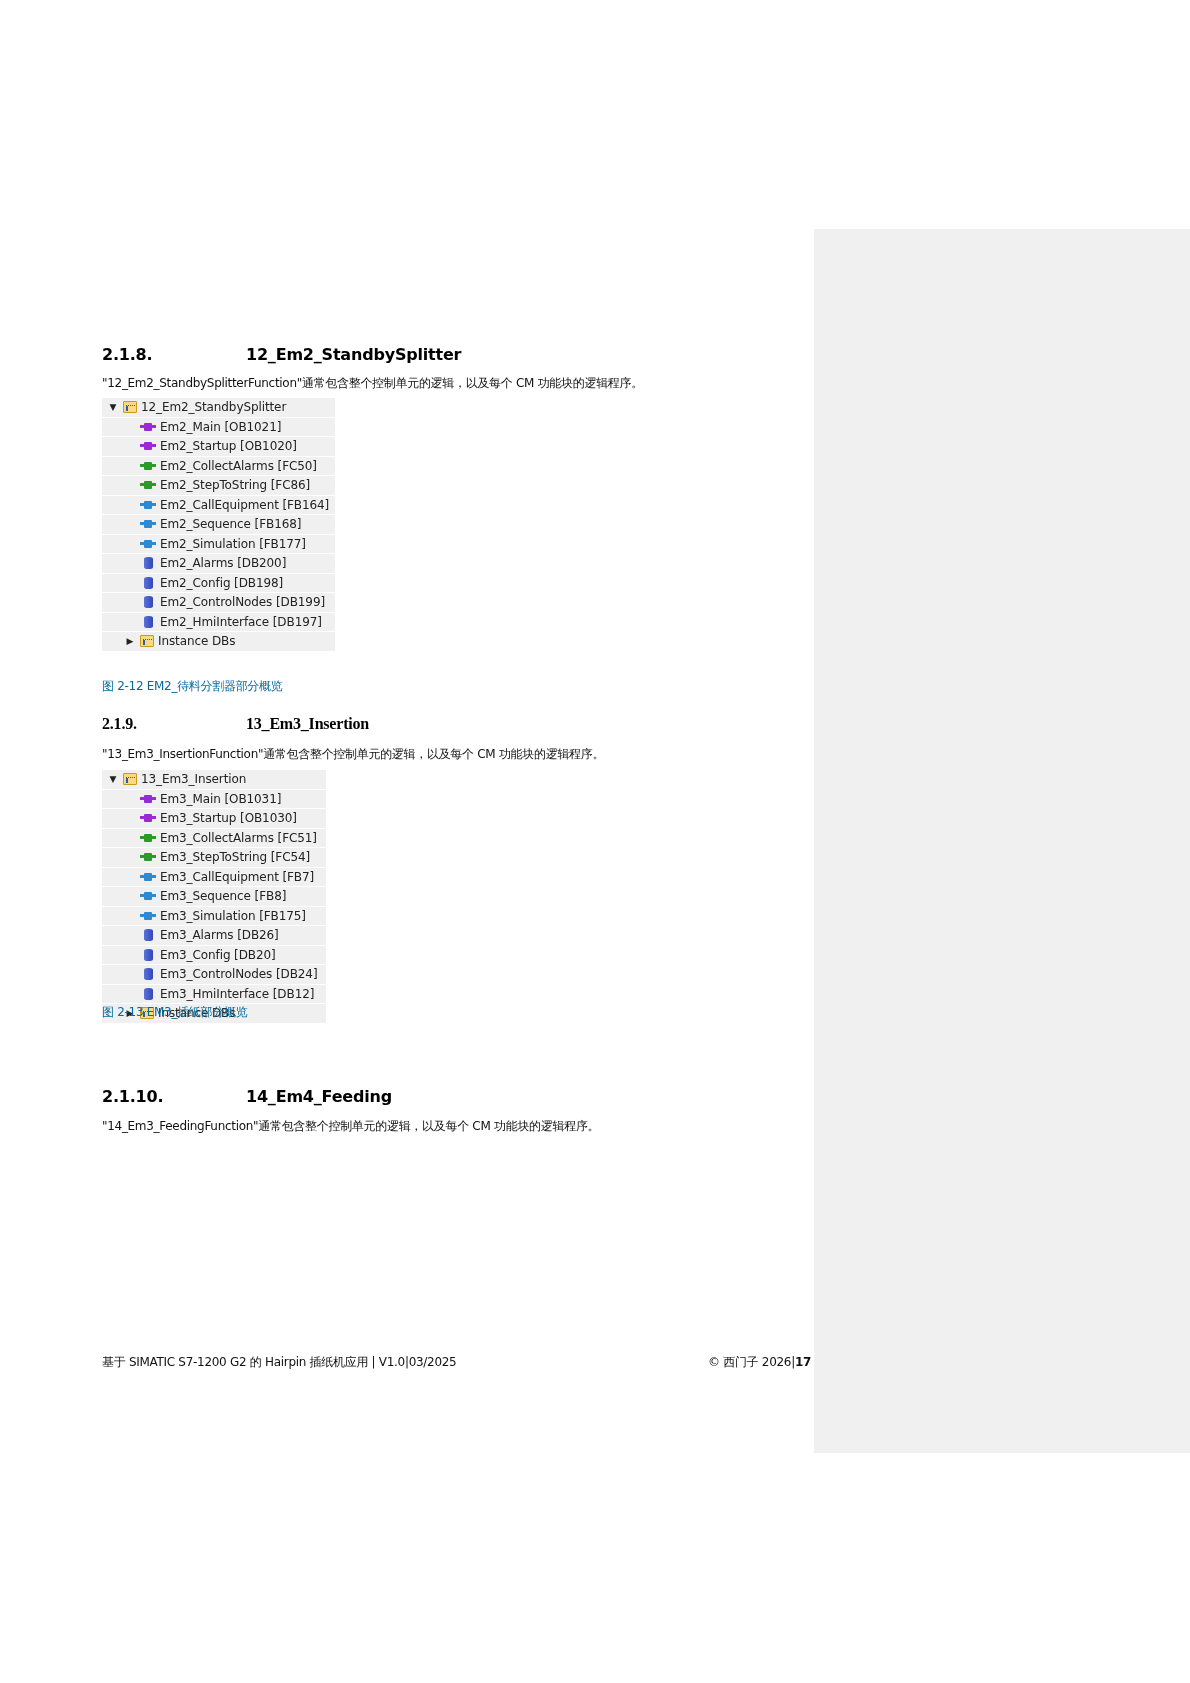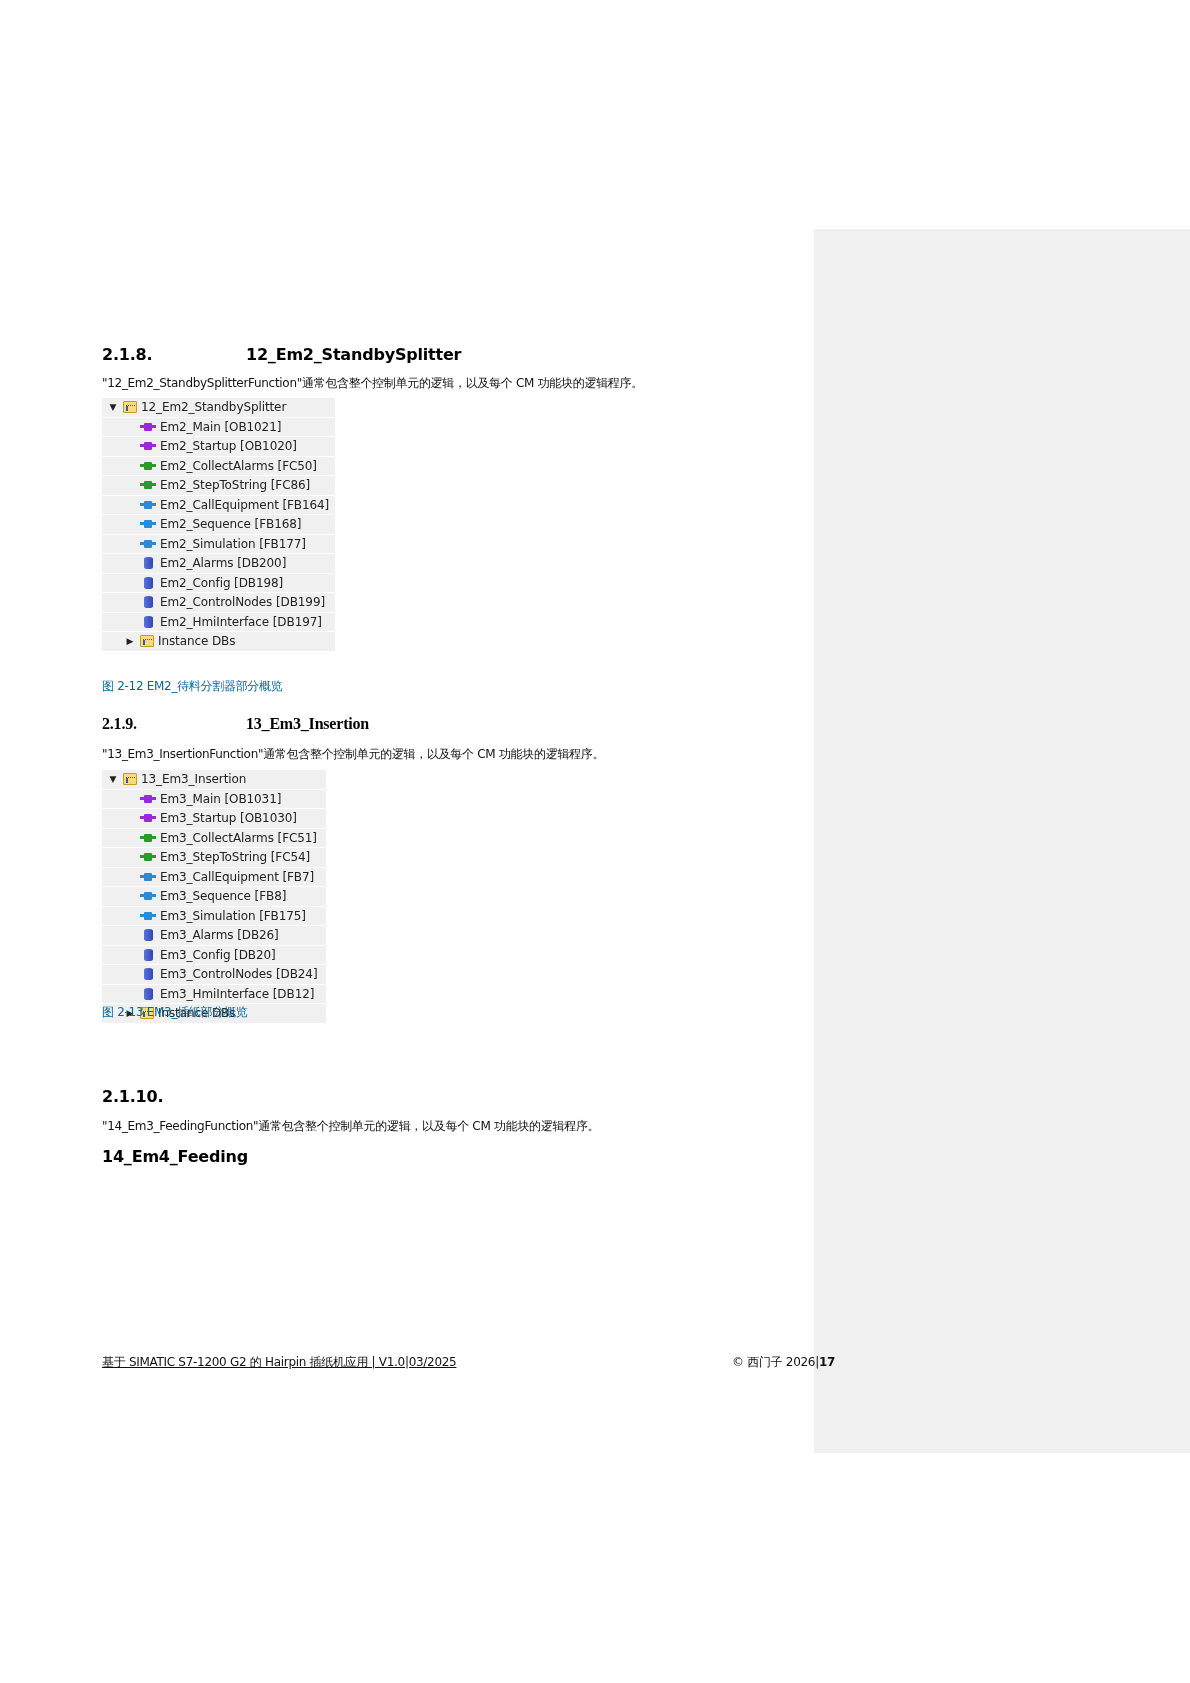--- a/index.html
+++ b/index.html
@@ -54,24 +54,24 @@
     .block-icon::after {
       content: ""; position: absolute; left: 0px; top: 5px; width: 16px; height: 3px;
       background: var(--c);
     }
     .db-icon::before {
       content: ""; position: absolute; left: 4px; top: 1px; width: 9px; height: 12px;
       background: linear-gradient(90deg, #5a73d8, #3347b8); border-radius: 4px / 2px;
     }
     .footer-left {
       position: absolute; left: 102px; top: 1354px; font-size: 12px; color: #111;
-      letter-spacing: -0.3px; white-space: nowrap; text-decoration: underline;
+      letter-spacing: -0.3px; white-space: nowrap;
     }
     .footer-right {
-      position: absolute; left: 732px; top: 1354px; font-size: 12px; color: #111;
+      position: absolute; left: 708px; top: 1354px; font-size: 12px; color: #111;
       letter-spacing: -0.3px; white-space: nowrap;
     }
     .footer-right b { font-weight: bold; }
   </style>
 </head>
 <body>
 
 <div class="side-panel"></div>
 
 <div class="heading" style="top:345px;">
@@ -221,21 +221,21 @@
   <div class="tree-row">
     <span class="spacer-sub"></span>
     <span class="twisty" style="margin-left:0;">▶</span>
     <span class="icon folder-icon" style="margin-left:4px;"></span>
     <span class="label">Instance DBs</span>
   </div>
 </div>
 
 <div class="caption" style="top:1004px;">图 2-13 EM3_插纸部分概览</div>
 
-<div class="heading" style="top:1087px;flex-direction:column;">
+<div class="heading" style="top:1087px;">
   <span class="num">2.1.10.</span>
   <span>14_Em4_Feeding</span>
 </div>
 <div class="para" style="top:1118px;">"14_Em3_FeedingFunction"通常包含整个控制单元的逻辑，以及每个 CM 功能块的逻辑程序。</div>
 
 <div class="footer-left">基于 SIMATIC S7-1200 G2 的 Hairpin 插纸机应用 | V1.0|03/2025</div>
 <div class="footer-right">
   <span>© 西门子 2026|</span><b>17</b>
 </div>
 

